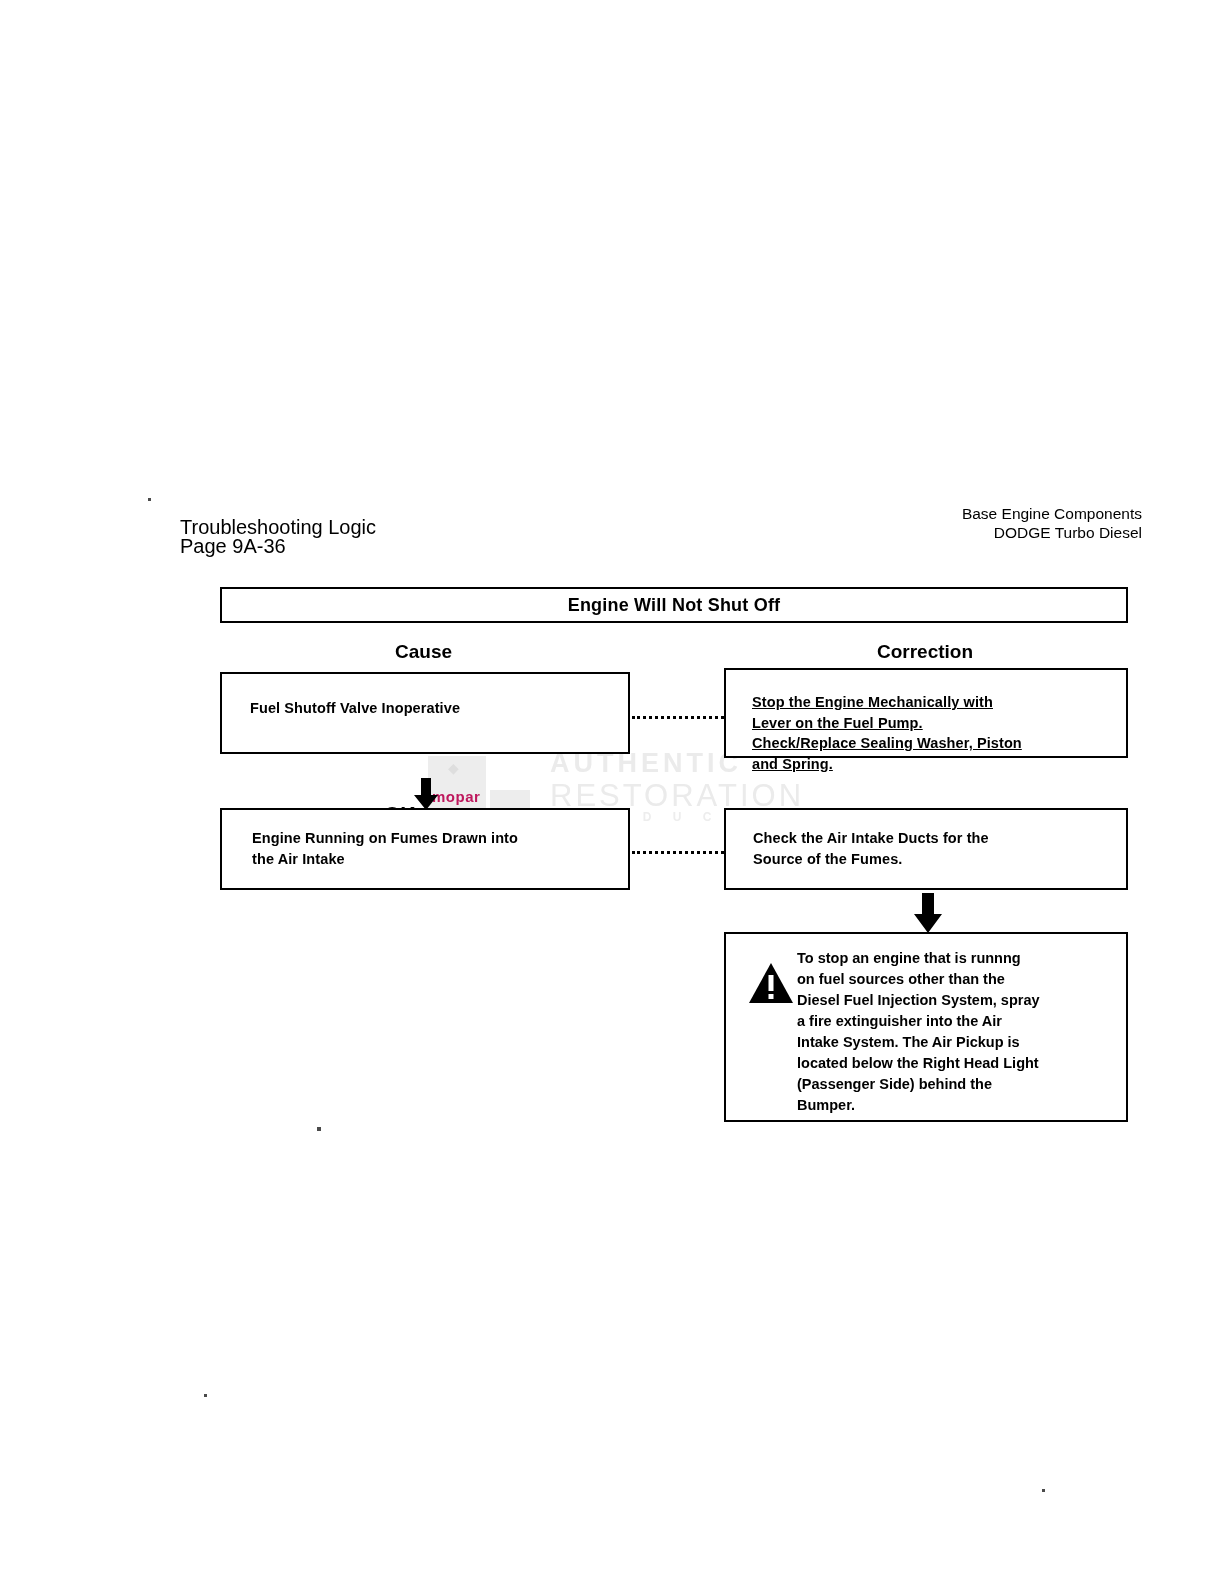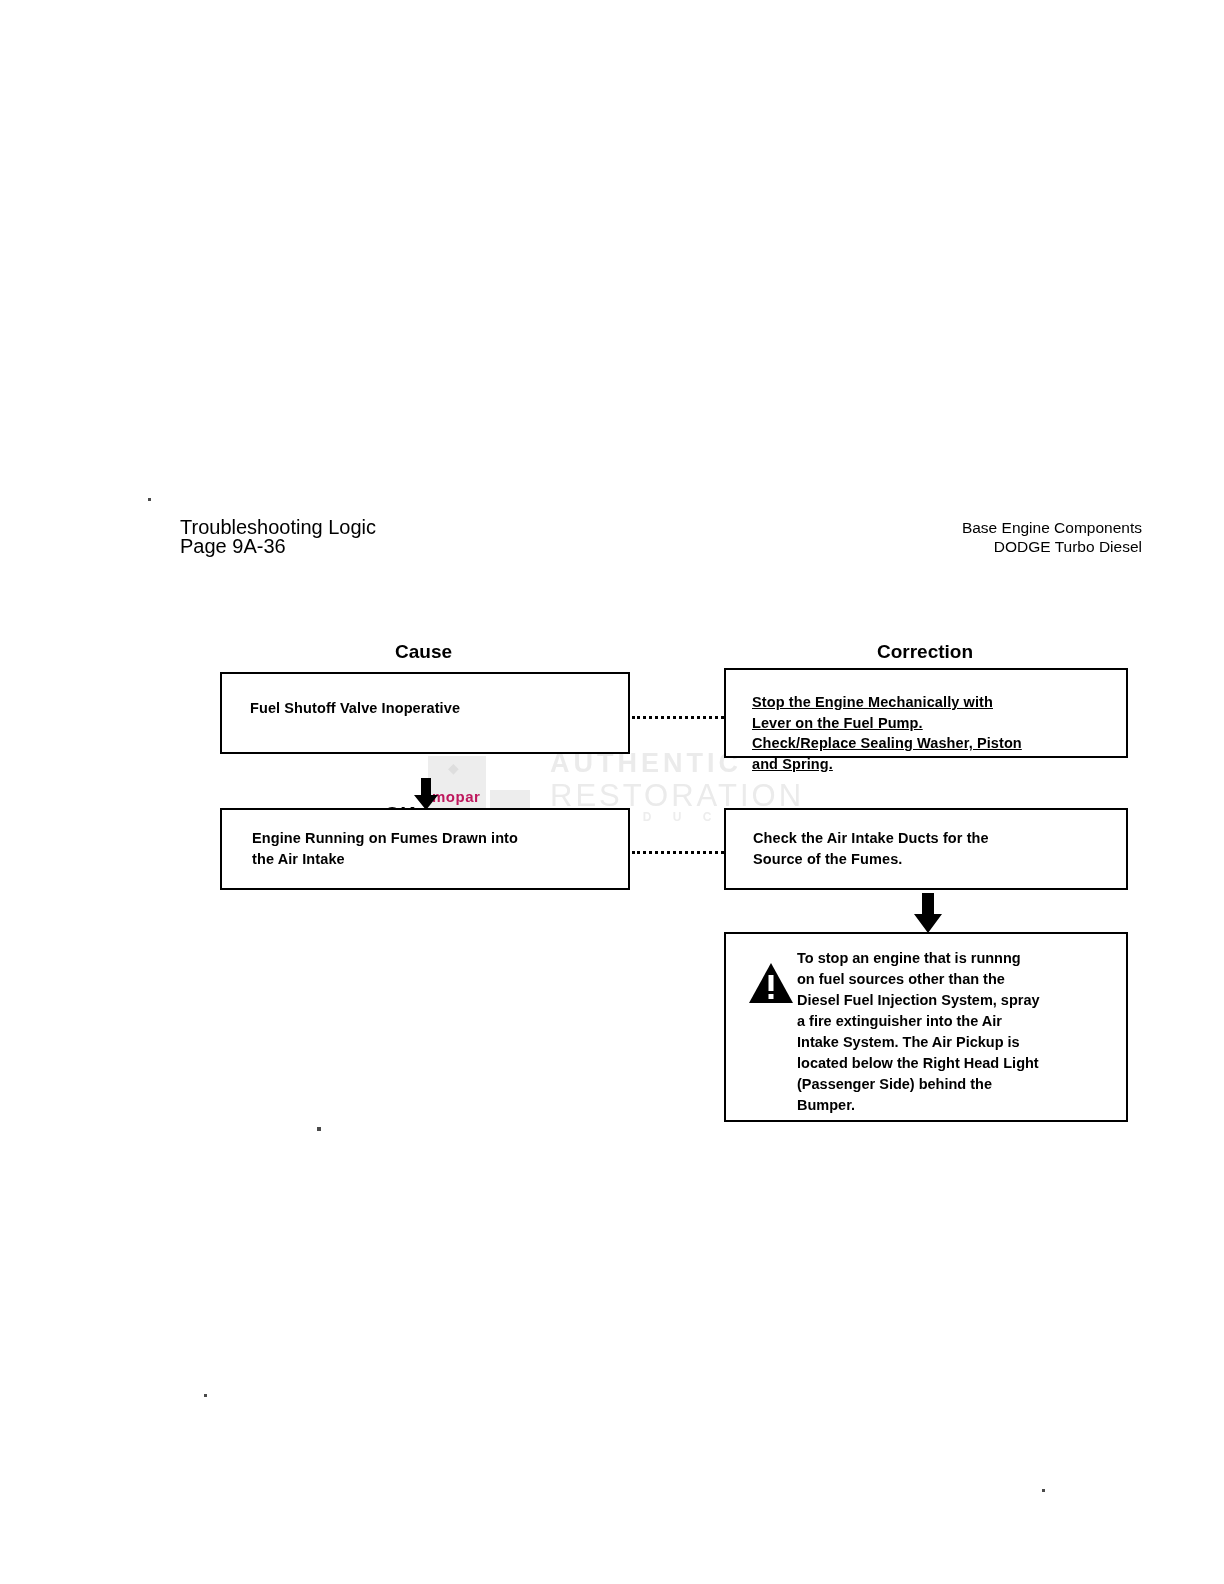--- a/index.html
+++ b/index.html
@@ -100,21 +100,21 @@
     left: 180px;
     top: 518px;
     font-size: 20px;
     line-height: 19px;
     font-weight: 400;
     white-space: pre-line;
   }
   .hdr-right {
     position: absolute;
     right: 82px;
-    top: 518px;
+    top: 504px;
     font-size: 15.5px;
     line-height: 19px;
     font-weight: 400;
     text-align: right;
     white-space: pre-line;
   }
 
   
   .title-bar {
     position: absolute;
@@ -246,20 +246,23 @@
     <div class="wm-line1">AUTHENTIC</div>
     <div class="wm-line2">RESTORATION</div>
     <div class="wm-line3">P R O D U C T</div>
   </div>
 
   <div class="hdr-left">Troubleshooting Logic
 Page 9A-36</div>
   <div class="hdr-right">Base Engine Components
 DODGE Turbo Diesel</div>
 
+  <div class="title-bar">
+    <span class="title-bar-text">Engine Will Not Shut Off</span>
+  </div>
 
   <div class="col-label col-cause">Cause</div>
   <div class="col-label col-corr">Correction</div>
 
   <div class="fbox cause1"></div>
   <div class="fbox-text cause1-text">Fuel Shutoff Valve Inoperative</div>
 
   <div class="dotline dot1"></div>
 
   <div class="fbox corr1"></div>

